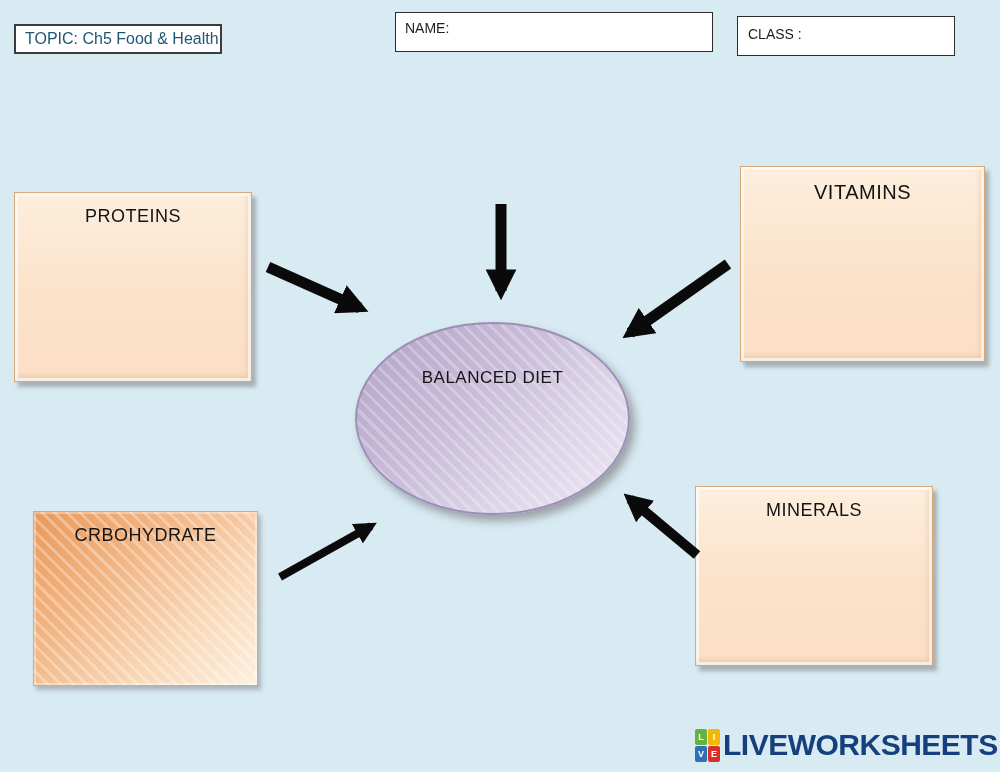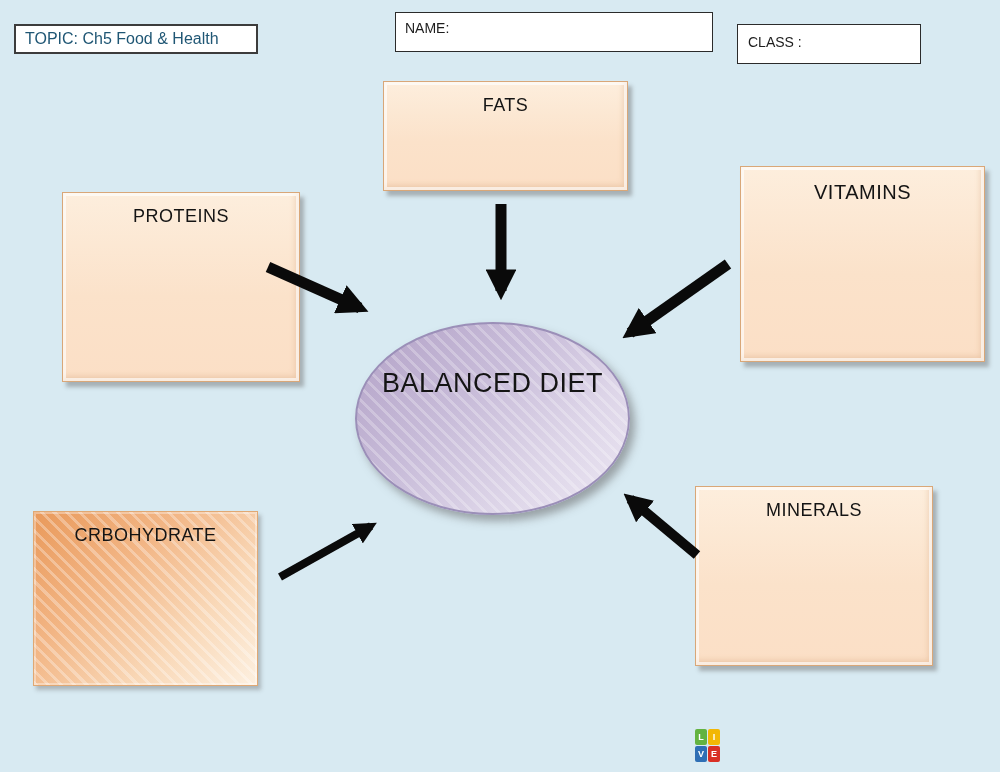--- a/index.html
+++ b/index.html
@@ -9,54 +9,54 @@
   }
   .page{
     position:relative;
     width:1000px;height:772px;
     background:#d8eaf2;
     overflow:hidden;
   }
 
   
   .topic-box{
-    position:absolute;left:14px;top:24px;width:244px;height:30px;
+    position:absolute;left:14px;top:24px;width:208px;height:30px;
     background:#ffffff;border:2px solid #3c3c3c;box-sizing:border-box;
     display:flex;align-items:center;padding-left:9px;
     font-size:16px;color:#1f5674;
   }
   .name-box{
     position:absolute;left:395px;top:12px;width:318px;height:40px;
     background:#ffffff;border:1px solid #2b2b2b;box-sizing:border-box;
     padding:7px 8px 0 9px;font-size:14px;color:#1d1d1d;
     font-family:"Liberation Sans", sans-serif;
   }
   .class-box{
-    position:absolute;left:737px;top:24px;width:184px;height:40px;
+    position:absolute;left:737px;top:16px;width:218px;height:40px;
     background:#ffffff;border:1px solid #2b2b2b;box-sizing:border-box;
     padding:9px 0 0 10px;font-size:14px;color:#1d1d1d;
   }
 
   
   .node{
     position:absolute;box-sizing:border-box;
     background:linear-gradient(180deg,#fdeedd 0%,#fbe2ca 55%,#fbdfc6 100%);
     border:1px solid #d9a778;
     box-shadow:
       inset 0 0 0 3px rgba(255,255,255,0.65),
       inset -3px -4px 6px rgba(203,146,96,0.35),
       4px 5px 4px rgba(106,106,106,0.45);
     text-align:center;
     color:#141414;
   }
   .node .label{
     display:block;margin-top:13px;font-size:18px;letter-spacing:0.5px;
   }
   .node-fats{left:383px;top:81px;width:245px;height:110px;}
-  .node-proteins{left:14px;top:192px;width:238px;height:190px;margin-left:48px;}
+  .node-proteins{left:14px;top:192px;width:238px;height:190px;}
   .node-vitamins{left:740px;top:166px;width:245px;height:196px;}
   .node-vitamins .label{font-size:20px;margin-top:14px;}
   .node-minerals{left:695px;top:486px;width:238px;height:180px;}
   .node-carb{
     left:33px;top:511px;width:225px;height:175px;
     background:
       repeating-linear-gradient(45deg, rgba(255,255,255,0.30) 0 3px, rgba(255,255,255,0) 3px 9px),
       linear-gradient(135deg,#e9995a 0%,#f2b584 35%,#f9d9b9 70%,#fdf0e0 100%);
     border:1px solid #e0a873;
     box-shadow:
@@ -70,21 +70,21 @@
     border-radius:50%;
     background:
       repeating-linear-gradient(45deg, rgba(255,255,255,0.25) 0 3px, rgba(255,255,255,0) 3px 9px),
       linear-gradient(135deg,#b2a1c6 0%,#c8bcd9 40%,#ddd5e8 70%,#ece7f3 100%);
     border:2px solid #9b8fb8;
     box-sizing:border-box;
     box-shadow:5px 6px 8px rgba(92,92,92,0.50);
     text-align:center;color:#141414;
   }
   .center-ellipse .label{
-    display:block;margin-top:44px;font-size:27px;letter-spacing:0.5px;
+    display:block;margin-top:44px;font-size:17px;letter-spacing:0.5px;
   }
 
   
   .arrows{position:absolute;left:0;top:0;width:1000px;height:772px;pointer-events:none;}
 
   
   .logo{
     position:absolute;left:695px;top:727px;height:36px;
     display:flex;align-items:center;cursor:pointer;
   }
@@ -114,23 +114,20 @@
   <div class="topic-box">
     <span>TOPIC: Ch5 Food &amp; Health</span>
   </div>
   <div class="name-box">
     <span>NAME:</span>
   </div>
   <div class="class-box">
     <span>CLASS :</span>
   </div>
 
-  <div class="node node-fats">
-    <span class="label">FATS</span>
-  </div>
   <div class="node node-proteins">
     <span class="label">PROTEINS</span>
   </div>
   <div class="node node-carb">
     <span class="label">CRBOHYDRATE</span>
   </div>
   <div class="node node-vitamins">
     <span class="label">VITAMINS</span>
   </div>
   <div class="node node-minerals">
@@ -154,15 +151,16 @@
     <line x1="697" y1="555" x2="630" y2="499" stroke="#0a0a0a" stroke-width="10" marker-end="url(#ah)"></line>
   </svg>
 
   <div class="logo">
     <div class="logo-grid">
       <span class="sq-l">L</span>
       <span class="sq-i">I</span>
       <span class="sq-v">V</span>
       <span class="sq-e">E</span>
     </div>
+    <span class="logo-text">LIVEWORKSHEETS</span>
   </div>
 
 </div>
 
 </body></html>

